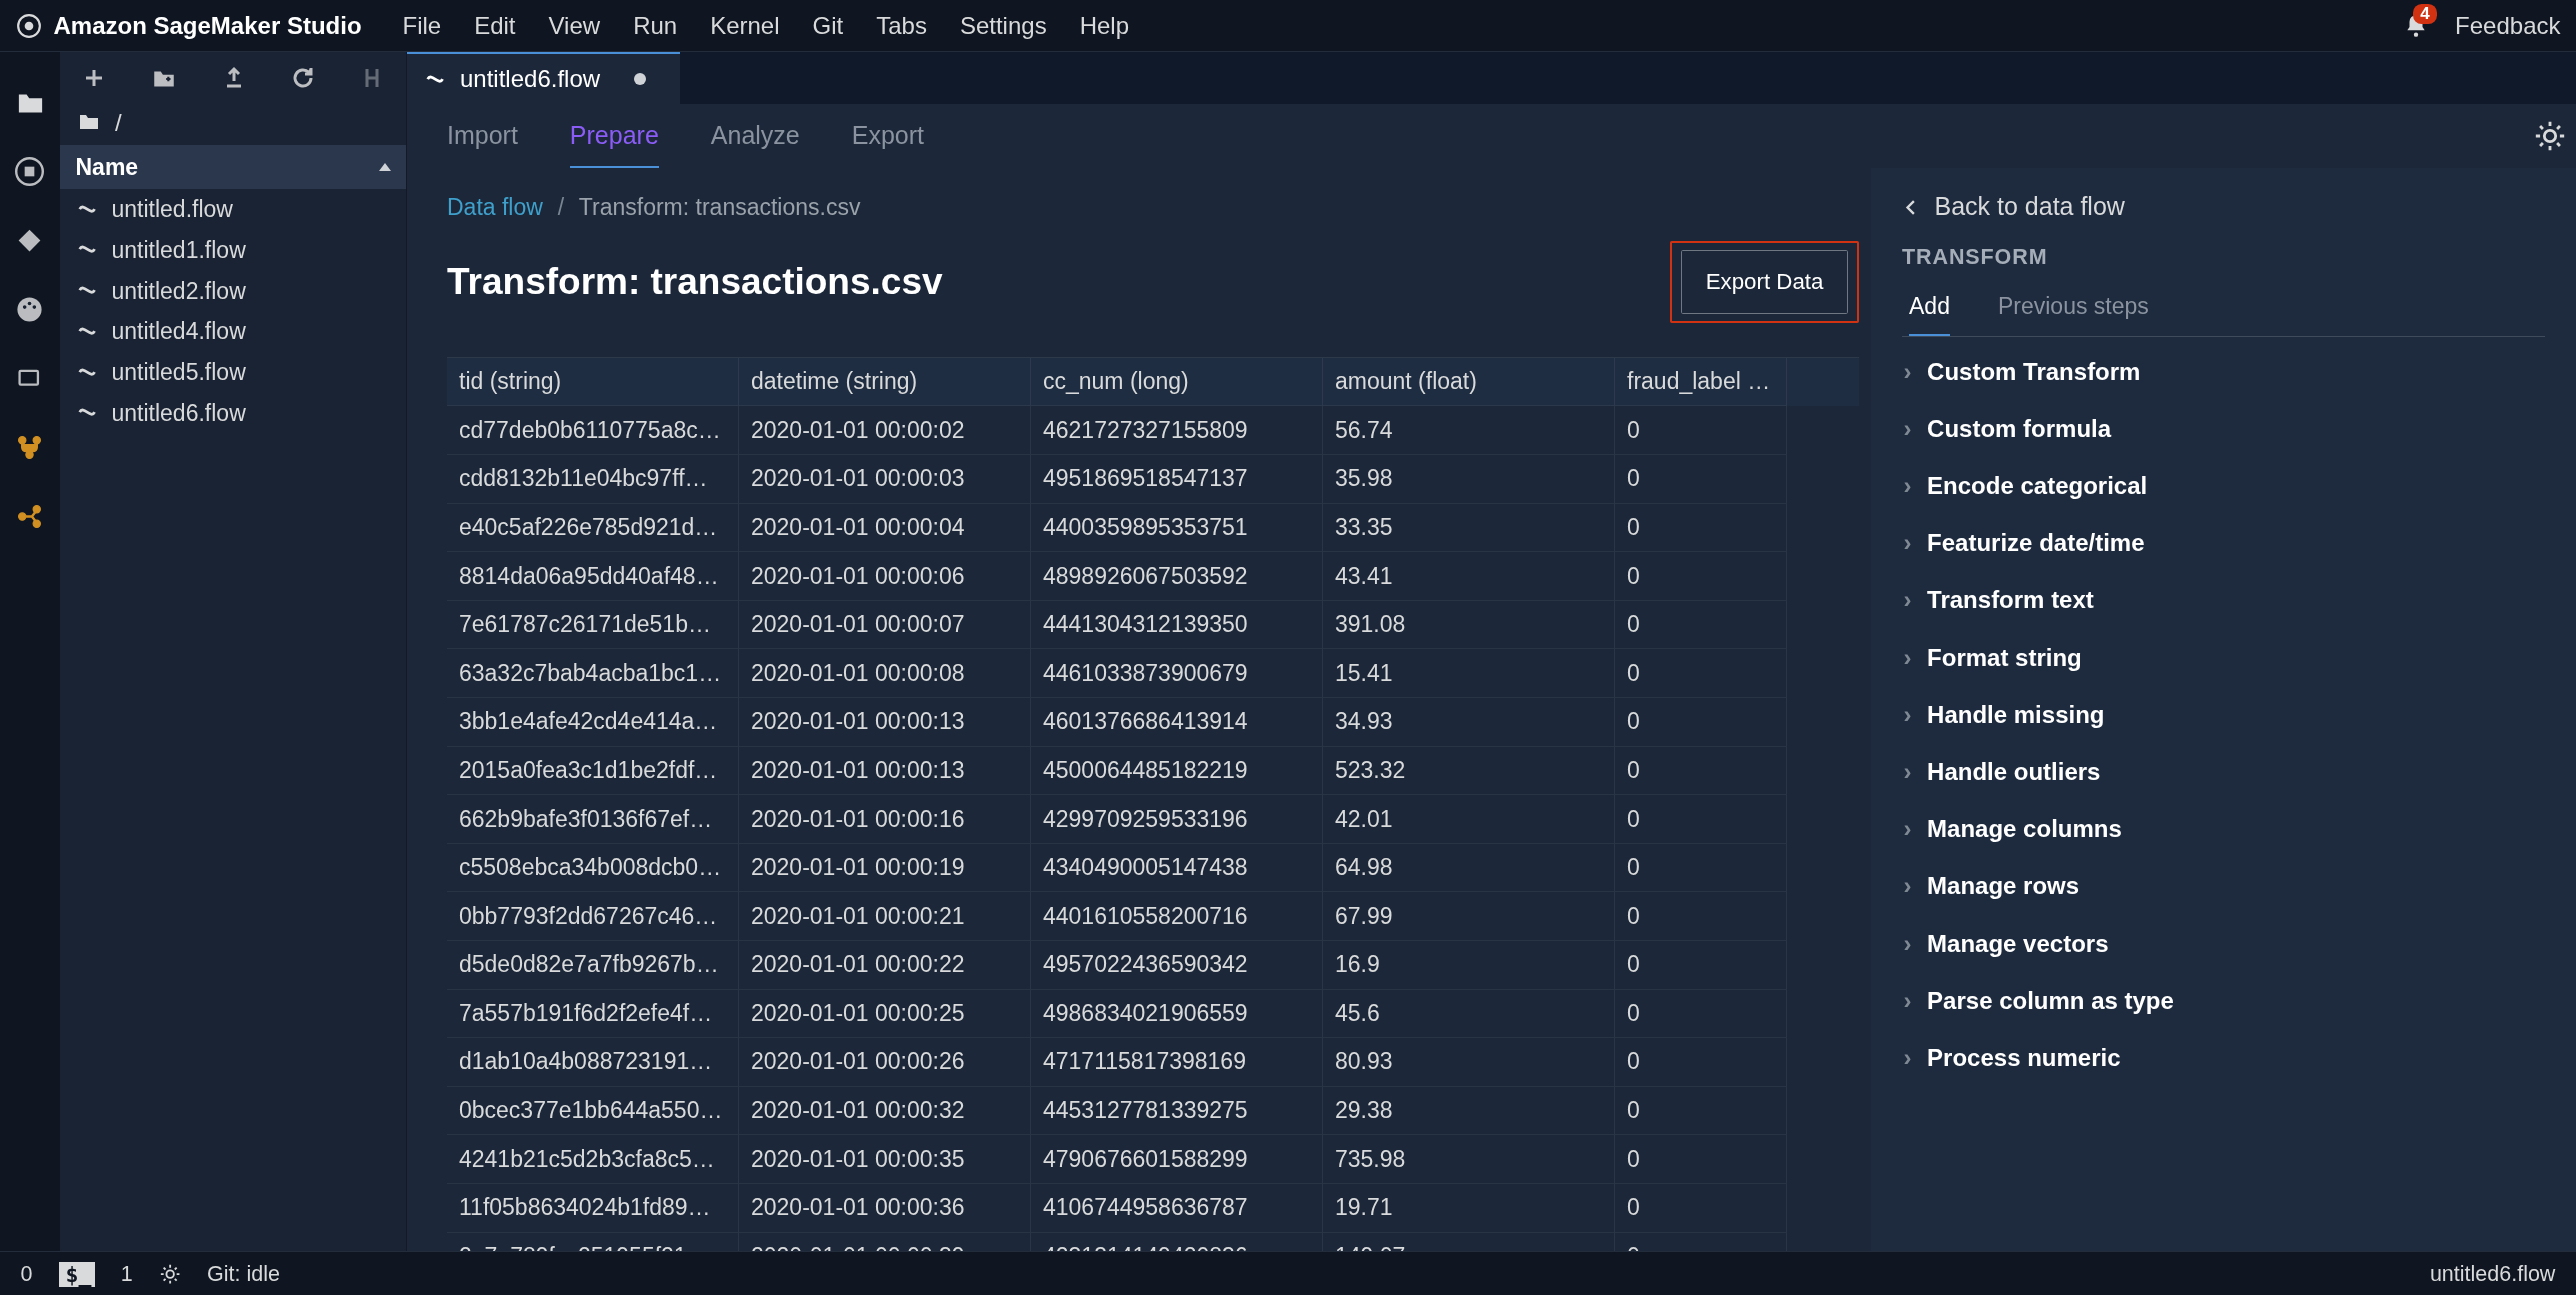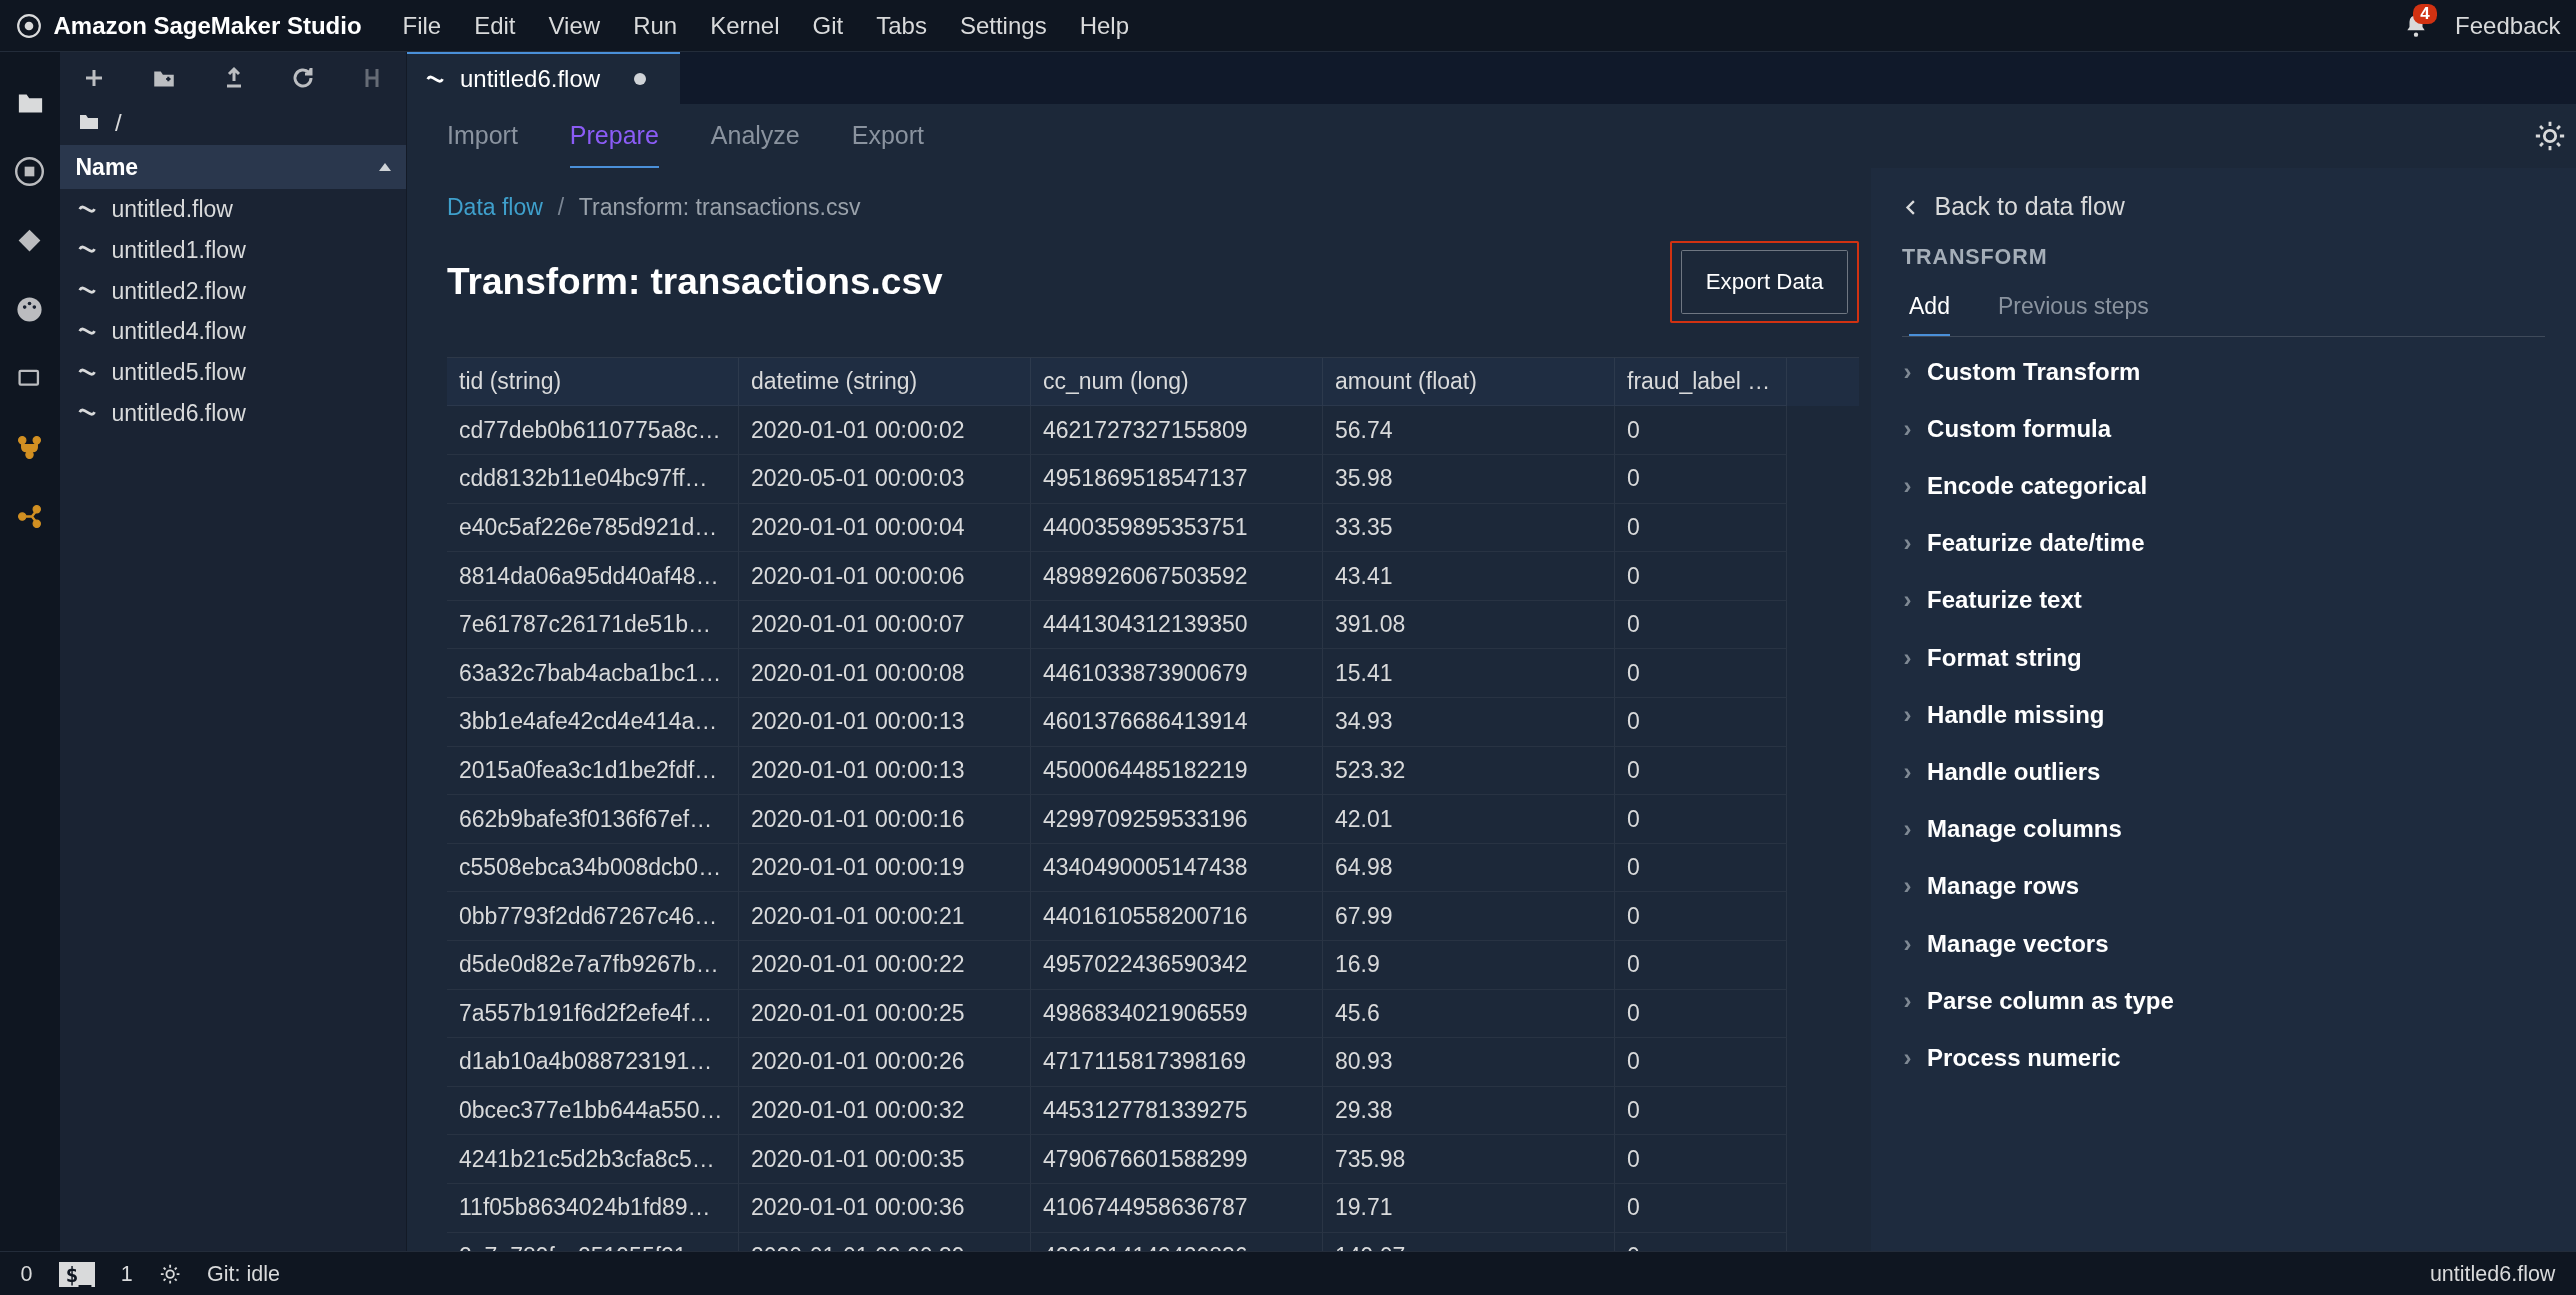--- a/index.html
+++ b/index.html
@@ -309,21 +309,21 @@
           <div id="gbody">
               <div class="grow">
                 <div class="gcell c0">cd77deb0b6110775a8c…</div>
                 <div class="gcell c1">2020-01-01 00:00:02</div>
                 <div class="gcell c2">4621727327155809</div>
                 <div class="gcell c3">56.74</div>
                 <div class="gcell c4">0</div>
               </div>
               <div class="grow">
                 <div class="gcell c0">cdd8132b11e04bc97ff…</div>
-                <div class="gcell c1">2020-05-01 00:00:03</div>
+                <div class="gcell c1">2020-01-01 00:00:03</div>
                 <div class="gcell c2">4951869518547137</div>
                 <div class="gcell c3">35.98</div>
                 <div class="gcell c4">0</div>
               </div>
               <div class="grow">
                 <div class="gcell c0">e40c5af226e785d921d…</div>
                 <div class="gcell c1">2020-01-01 00:00:04</div>
                 <div class="gcell c2">4400359895353751</div>
                 <div class="gcell c3">33.35</div>
                 <div class="gcell c4">0</div>
@@ -464,21 +464,21 @@
             <div class="titem">
               <span class="chev">›</span>
               <span>Encode categorical</span>
             </div>
             <div class="titem">
               <span class="chev">›</span>
               <span>Featurize date/time</span>
             </div>
             <div class="titem">
               <span class="chev">›</span>
-              <span>Featurize text</span>
+              <span>Transform text</span>
             </div>
             <div class="titem">
               <span class="chev">›</span>
               <span>Format string</span>
             </div>
             <div class="titem">
               <span class="chev">›</span>
               <span>Handle missing</span>
             </div>
             <div class="titem">

